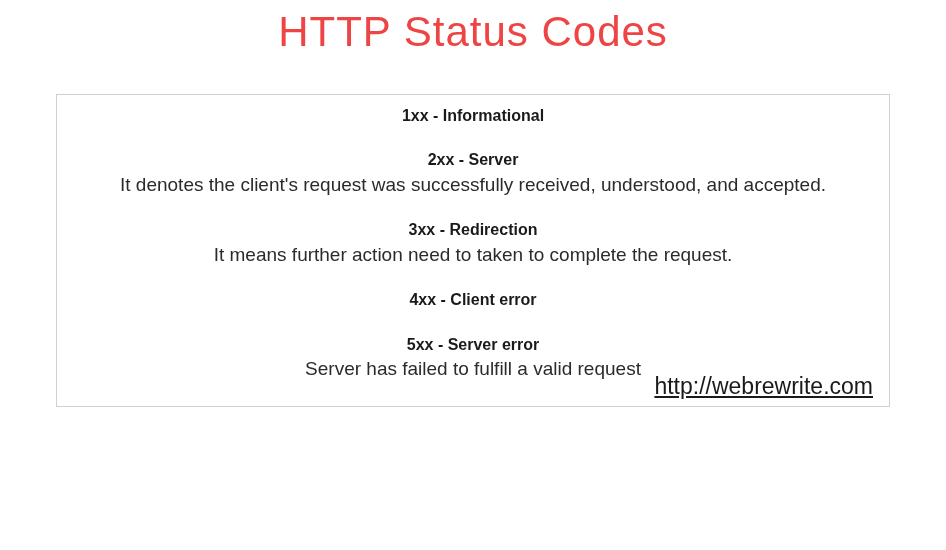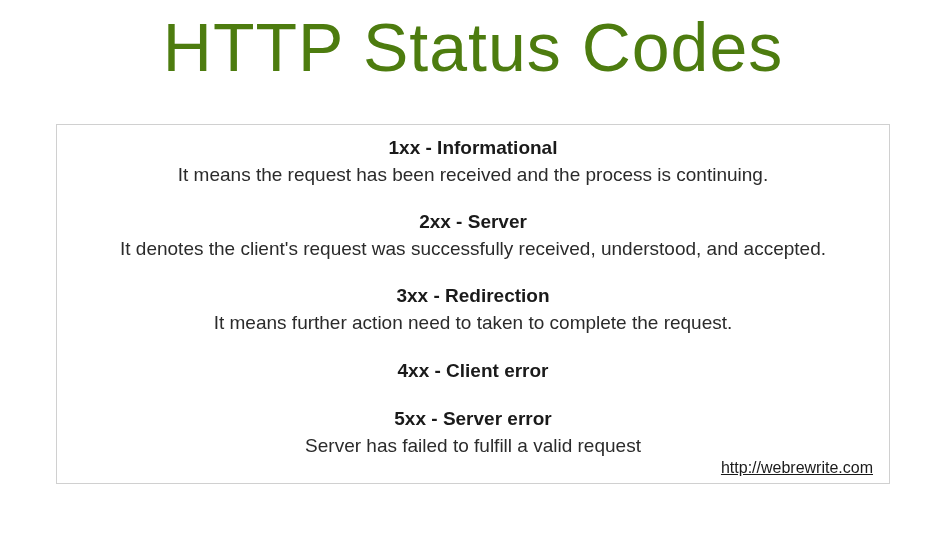--- a/index.html
+++ b/index.html
@@ -9,72 +9,71 @@
     }
     body {
       width: 946px;
       height: 550px;
       background: #ffffff;
       font-family: "Helvetica Neue", Helvetica, Arial, sans-serif;
       color: #2b2b2b;
       position: relative;
     }
     .title {
-      font-size: 68px;
+      font-size: 42px;
       font-weight: 200;
       text-align: center;
       padding-top: 8px;
       letter-spacing: 1px;
-      color: #4d7c0f;
+      color: #ef4444;
     }
     .content-box {
       margin: 38px 56px 0 56px;
       border: 1px solid #d0d0d0;
       padding: 10px 20px 12px 20px;
       text-align: center;
       position: relative;
     }
     .section {
       margin-bottom: 22px;
     }
     .section:last-of-type {
       margin-bottom: 12px;
     }
     .section-heading {
-      font-size: 19px;
+      font-size: 16px;
       font-weight: 700;
       color: #1a1a1a;
       line-height: 1.4;
     }
     .section-desc {
       font-size: 19px;
       font-weight: 400;
       color: #2b2b2b;
       line-height: 1.35;
     }
     .link {
       position: absolute;
       right: 16px;
       bottom: 6px;
-      font-size: 16px;
+      font-size: 23px;
       color: #1a1a1a;
       text-decoration: underline;
       cursor: pointer;
     }
   </style>
 </head>
 <body>
 
 <h1 class="title">HTTP Status Codes</h1>
 
 <div class="content-box">
 
   <div class="section">
     <div class="section-heading">1xx - Informational</div>
-    <div class="section-desc">It means the request has been received and the process is continuing.</div>
   </div>
 
   <div class="section">
     <div class="section-heading">2xx - Server</div>
     <div class="section-desc">It denotes the client's request was successfully received, understood, and accepted.</div>
   </div>
 
   <div class="section">
     <div class="section-heading">3xx - Redirection</div>
     <div class="section-desc">It means further action need to taken to complete the request.</div>

